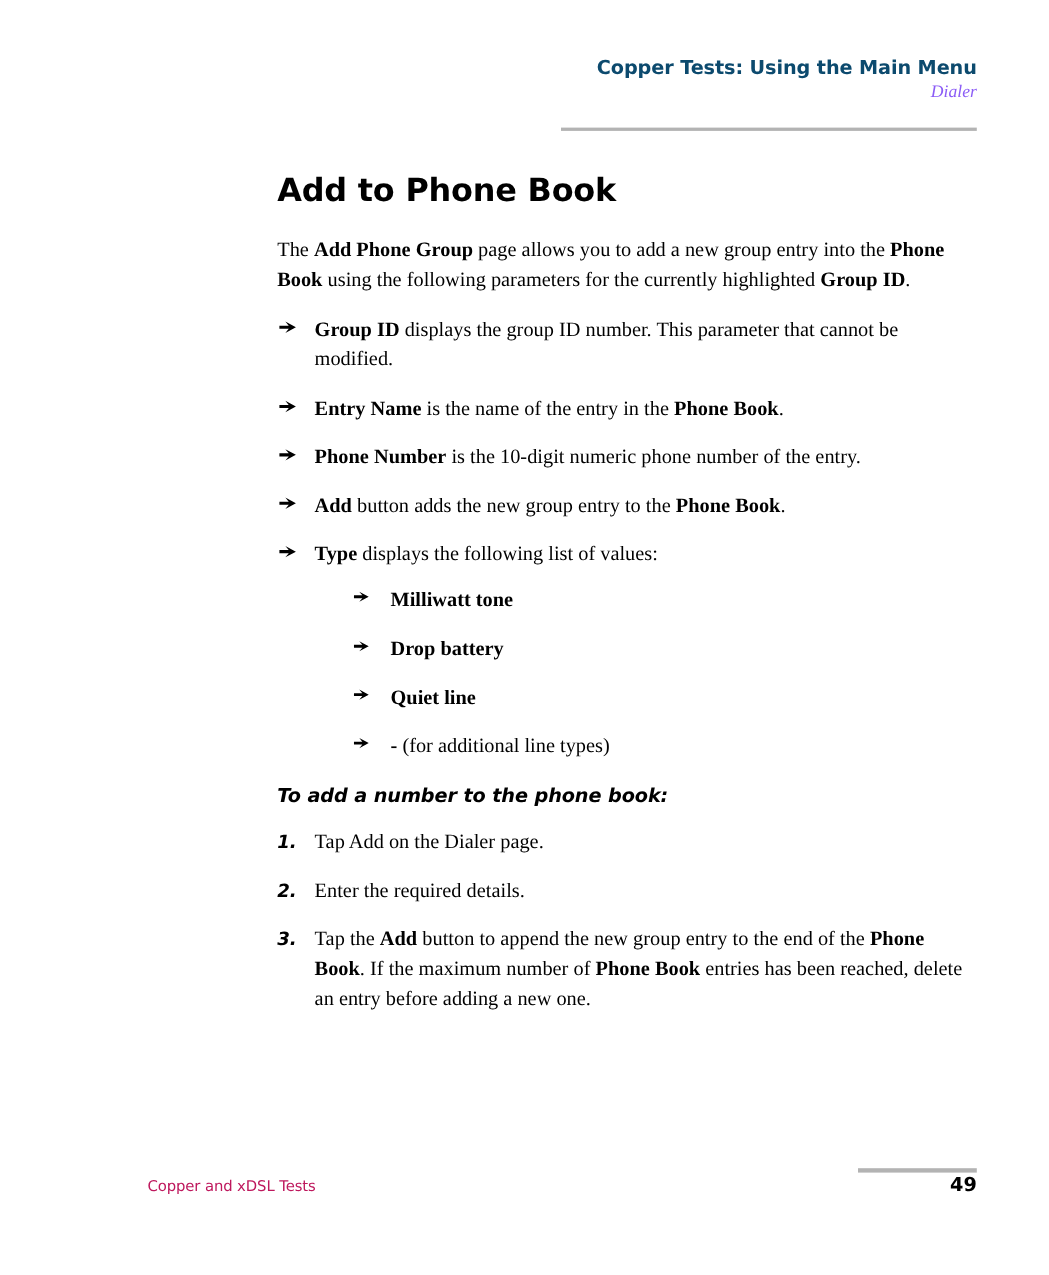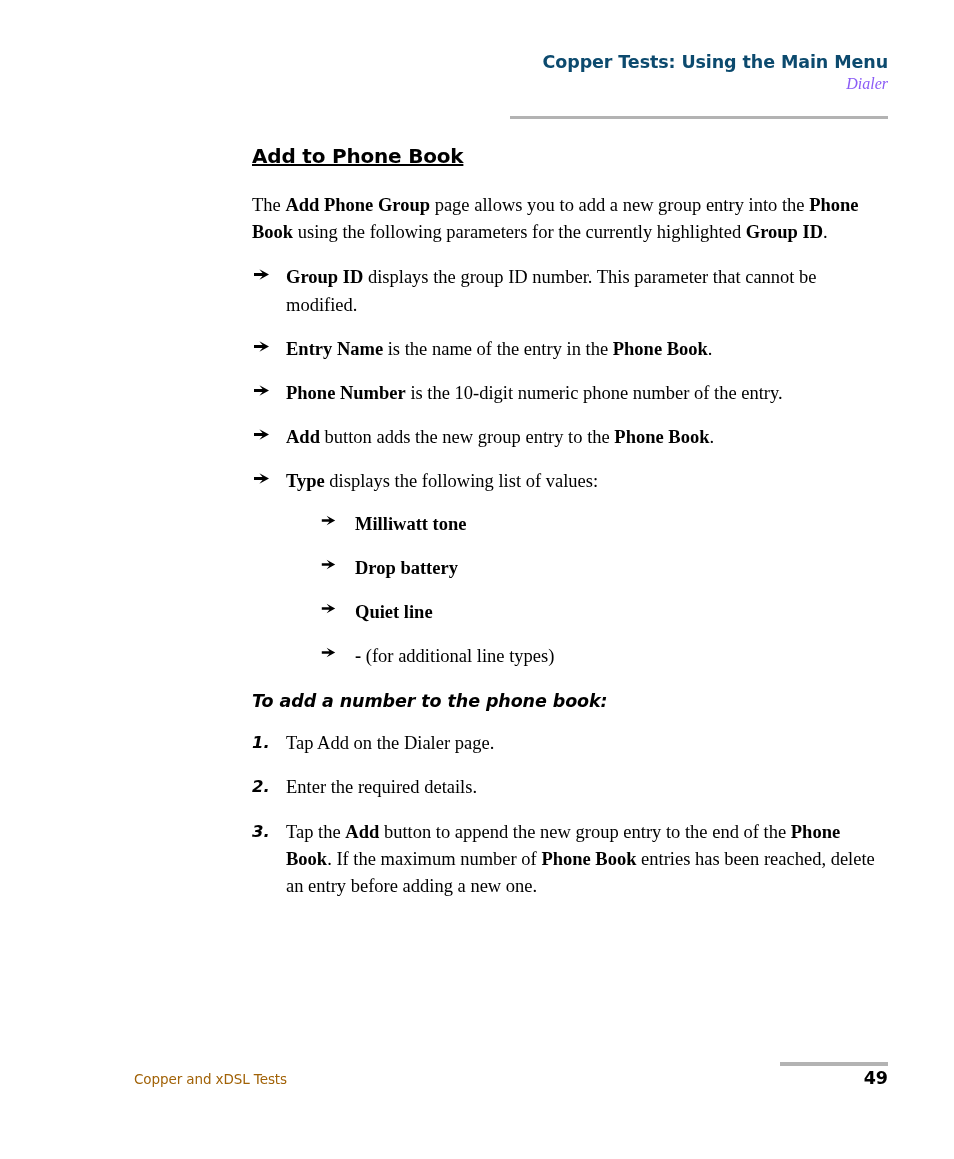--- a/index.html
+++ b/index.html
@@ -57,25 +57,24 @@
   .content {
     position: absolute;
     left: 252px;
     top: 140px;
     width: 632px;
   }
 
   h1.section-title {
     font-family: "DejaVu Sans", "Liberation Sans", sans-serif;
     font-weight: bold;
-    font-size: 20px;
+    font-size: 29px;
     letter-spacing: -0.2px;
-    margin: 4px 0 24px 0;
+    margin: 16px 0 24px 0;
     line-height: 1.2;
-    text-decoration: underline;
   }
 
   p.body-para {
     font-size: 18.5px;
     line-height: 1.47;
     margin: 0 0 18px 0;
     text-align: left;
   }
 
   b, .b { font-weight: bold; }
@@ -167,21 +166,21 @@
     width: 754px;
     height: 40px;
   }
   .footer-left {
     position: absolute;
     left: 0;
     top: 3px;
     font-family: "DejaVu Sans", "Liberation Sans", sans-serif;
     font-size: 13.5px;
     letter-spacing: -0.1px;
-    color: #a16207;
+    color: #be185d;
   }
   .footer-rule {
     position: absolute;
     right: 0;
     top: -6px;
     width: 108px;
     height: 4px;
     background: #b3b3b3;
   }
   .footer-page {

